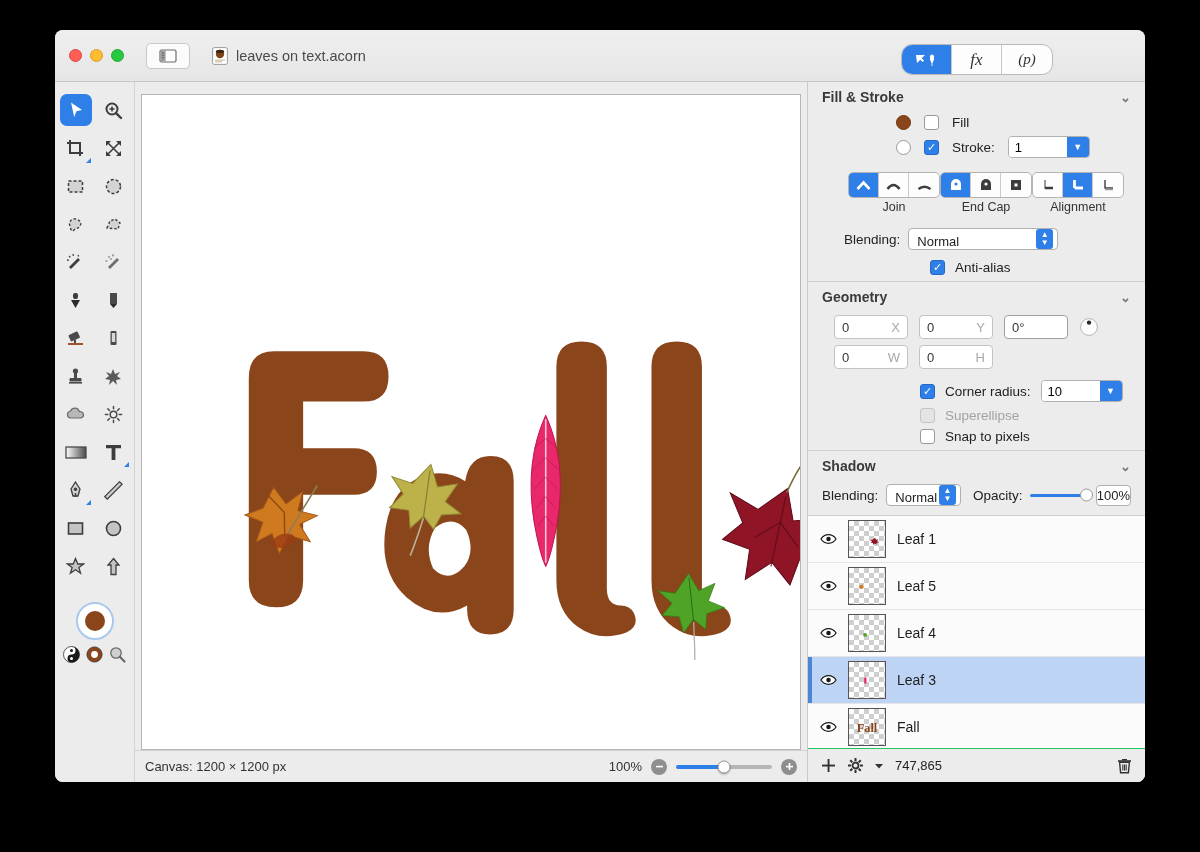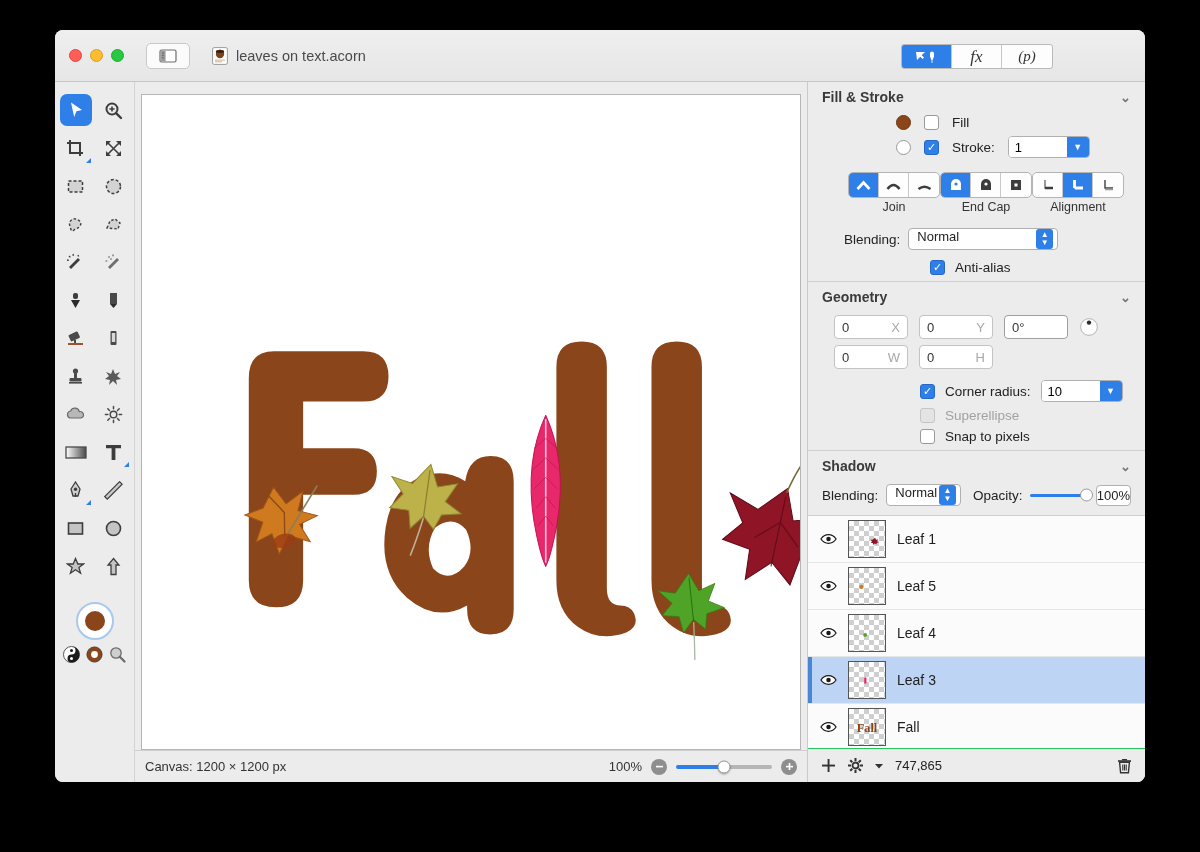--- a/index.html
+++ b/index.html
@@ -37,22 +37,22 @@
     width: 44px; height: 26px;
     background: #fbfbfb;
     border: 1px solid #c8c8c8;
     border-radius: 5px;
     display:flex;align-items:center;justify-content:center;
   }
   .doc-title { display:flex; align-items:center; gap:8px; margin-left: 22px;}
   .doc-title span { font-size: 14.5px; color:#4a4a4a; }
   .seg {
     position:absolute; right: 92px; top: 14px;
-    display:flex; height:25px;
-    border:1px solid #b9b9b9; border-radius:3px; overflow:hidden;
+    display:flex; height:31px;
+    border:1px solid #b9b9b9; border-radius:11px; overflow:hidden;
     background:#fdfdfd;
   }
   .seg > div {
     width: 50px; display:flex;align-items:center;justify-content:center;
     border-right:1px solid #c6c6c6; font-size:15px; color:#333;
   }
   .seg > div:last-child{border-right:none;}
   .seg .active { background:#2f7fe8; color:#fff; }
   .fxlbl { font-family:"Liberation Serif", serif; font-style:italic; font-size:17px;}
   .plbl { font-family:"Liberation Serif", serif; font-style:italic; font-size:15px;}
@@ -130,21 +130,21 @@
   .cb.dis { background:#e4e4e4;border-color:#c5c5c5;}
   .stepper { display:flex; height:22px; border:1px solid #b0b0b0; border-radius:4px; overflow:hidden;background:#fff;}
   .stepper input { border:0;outline:0;width:58px;padding:0 6px;font-size:13px;font-family:inherit;background:#fff;}
   .stepper .arrow{ width:22px;background:#2f7fe8;display:flex;align-items:center;justify-content:center;color:#fff;font-size:9px;}
   .btngroup{ display:flex;border:1px solid #b4b4b4;border-radius:5px;overflow:hidden;background:#fdfdfd;}
   .btngroup .b{ width:30px;height:24px;display:flex;align-items:center;justify-content:center;border-right:1px solid #c9c9c9;}
   .btngroup .b:last-child{border-right:none;}
   .btngroup .b.on{ background:#2f7fe8;}
   .grplabel{ text-align:center;font-size:12.5px;color:#333;margin-top:2px;}
   .select{ height:22px;border:1px solid #b0b0b0;border-radius:4px;background:#fff;
-    display:flex;align-items:flex-start;padding:0 4px 0 8px;font-size:13px;}
+    display:flex;align-items:flex-end;padding:0 4px 0 8px;font-size:13px;}
   .select .pop{ margin-left:auto;width:17px;height:20px;background:#2f7fe8;border-radius:3px;
     color:#fff;font-size:8px;display:flex;flex-direction:column;align-items:center;justify-content:center;line-height:8px;}
   .geofield{ height:24px;border:1px solid #c3c3c3;border-radius:4px;background:#fff;
     display:flex;align-items:center;padding:0 7px;font-size:13px;color:#333;}
   .geofield .sfx{ margin-left:auto;color:#a8a8a8;}
   .opacity-slider{ width:86px;height:3px;border-radius:2px;
     background:linear-gradient(to right,#2f7fe8 0 92%, #b6b6b6 92% 100%);position:relative;}
   .opacity-knob{position:absolute;right:-5px;top:50%;transform:translateY(-50%);
     width:13px;height:13px;border-radius:50%;background:#fdfdfd;border:.5px solid #9a9a9a;}
   .optxt{ width:46px;height:21px;border:1px solid #b0b0b0;border-radius:4px;background:#fff;

